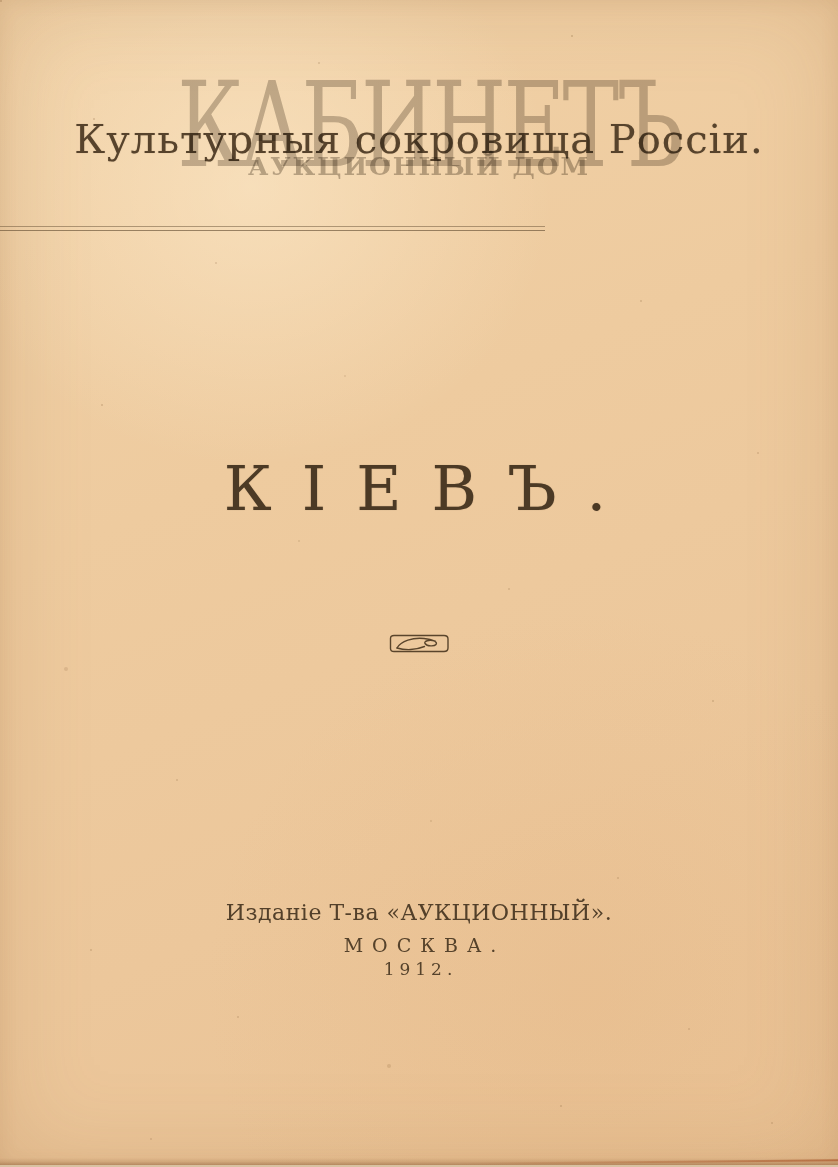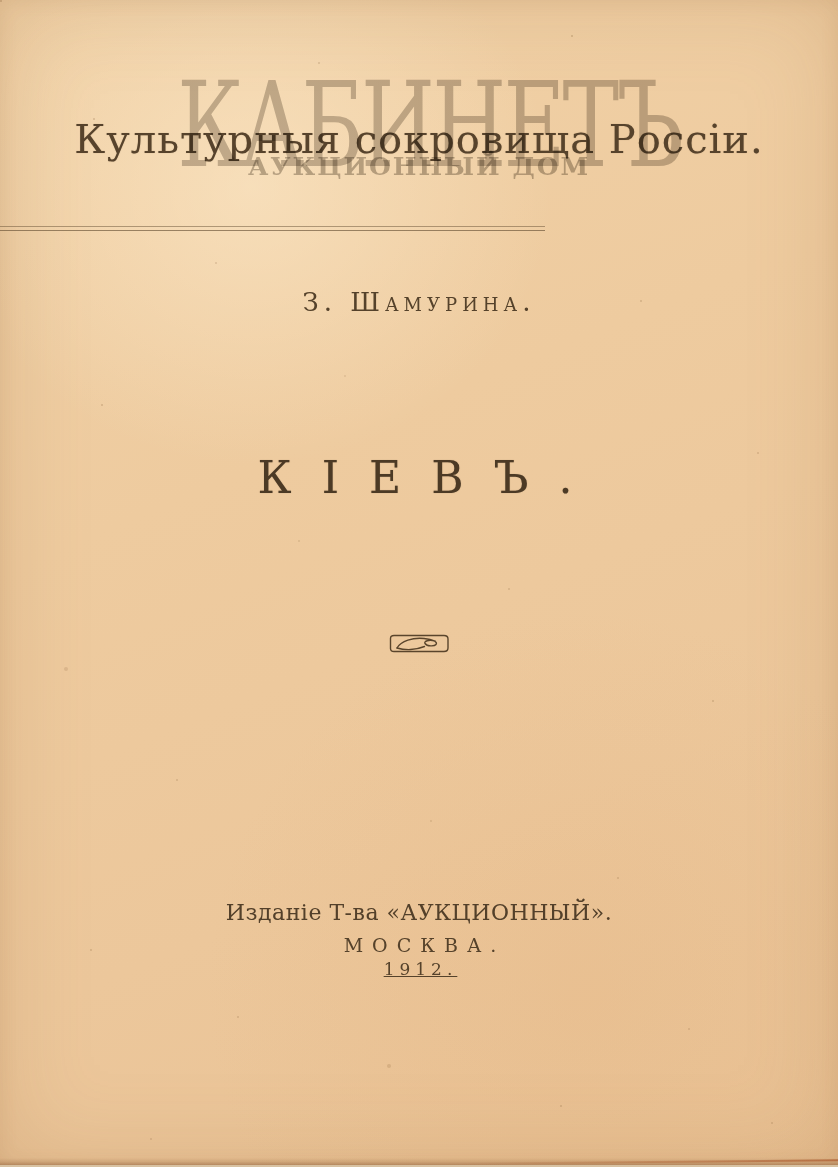--- a/index.html
+++ b/index.html
@@ -90,21 +90,21 @@
   }
   .author {
     top: 287px;
     font-size: 26px;
     font-variant-caps: small-caps;
     letter-spacing: 5px;
     color: #55422b;
   }
   .main-title {
     top: 452px;
-    font-size: 44px;
+    font-size: 62px;
     letter-spacing: 30px;
     padding-left: 22px;
     color: #4c3a25;
     text-shadow: 0 0 1px rgba(76,58,37,0.35);
   }
   .ornament-wrap {
     position: absolute;
     top: 631px; left: 0; right: 0;
     display: flex; justify-content: center;
   }
@@ -120,21 +120,20 @@
     letter-spacing: 9px;
     padding-left: 11px;
     color: #55422b;
   }
   .imprint-year {
     top: 959px;
     font-size: 17px;
     letter-spacing: 5px;
     padding-left: 3px;
     color: #55422b;
-    text-decoration: underline;
   }
 
   
   .watermark { position: absolute; inset: 0; pointer-events: none; text-decoration: underline; }
   .wm-large {
     position: absolute; top: 66px; left: 0; right: 0;
     text-align: center; white-space: nowrap;
     font-size: 118px; line-height: 1;
     letter-spacing: -4px;
     color: #8f887d;
@@ -162,21 +161,20 @@
   <div class="paper"></div>
   <div class="speckles"></div>
 
   <div class="print">
 
     <div class="series-title">Культурныя сокровища Россіи.</div>
 
 
     <div class="rule-double"></div>
 
-    <div class="author">З. Шамурина.</div>
 
     <div class="main-title">КІЕВЪ.</div>
 
     <div class="ornament-wrap">
       <span>
         <svg width="66" height="26" viewBox="0 0 66 26" fill="none" xmlns="http://www.w3.org/2000/svg">
           <path d="M4.5 7.5 Q4.5 4.5 8 4.5 L58 4.5 Q62 4.5 62 8 L62 17 Q62 20.5 58 20.5 L8 20.5 Q4.5 20.5 4.5 17.5 Z" stroke="#5a452c" stroke-width="1.4"></path>
           <path d="M11 17 C15 9.5 27 6.5 38 7.5 C47 8.5 52 11 50 13.5 C48.5 15.5 41 15.5 39 12.5 C37.5 10 43 8.5 49 10" stroke="#5a452c" stroke-width="1.4" stroke-linecap="round"></path>
           <path d="M11 17 C19 19.5 30 19 38.5 15.5" stroke="#5a452c" stroke-width="1.4" stroke-linecap="round"></path>
         </svg>

